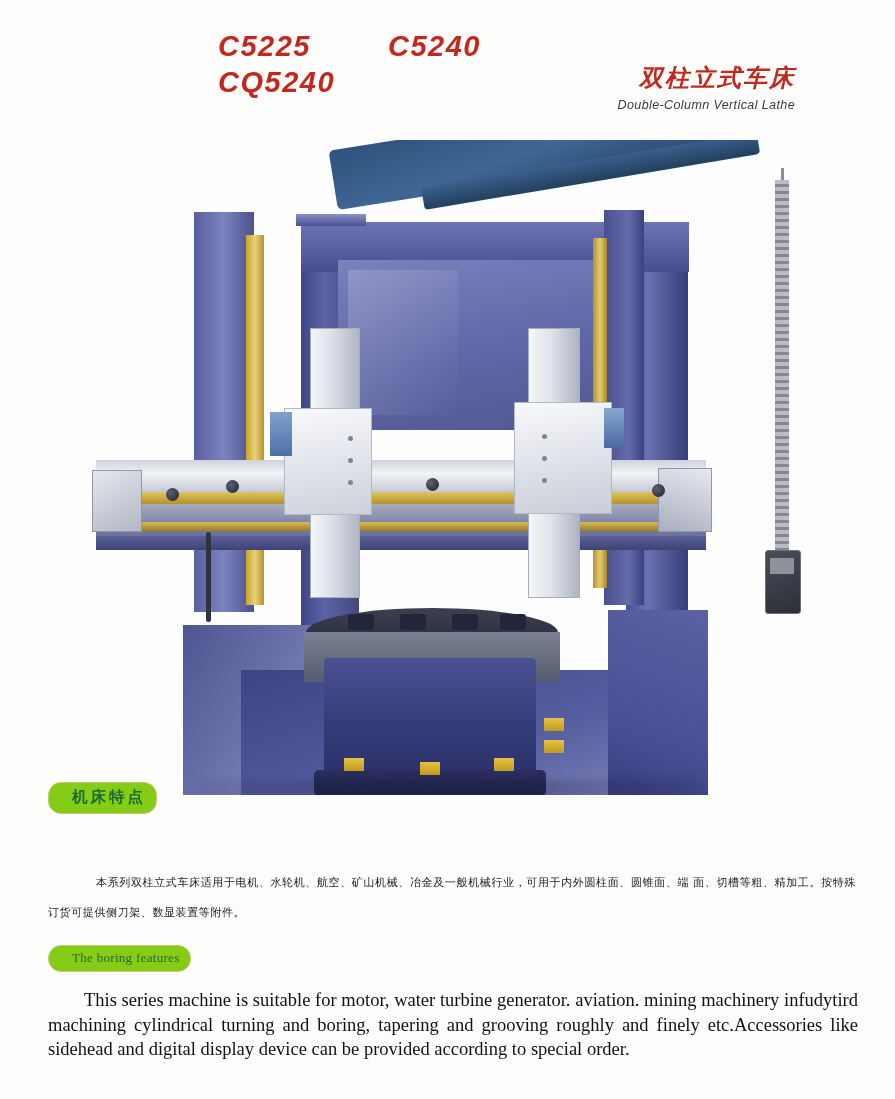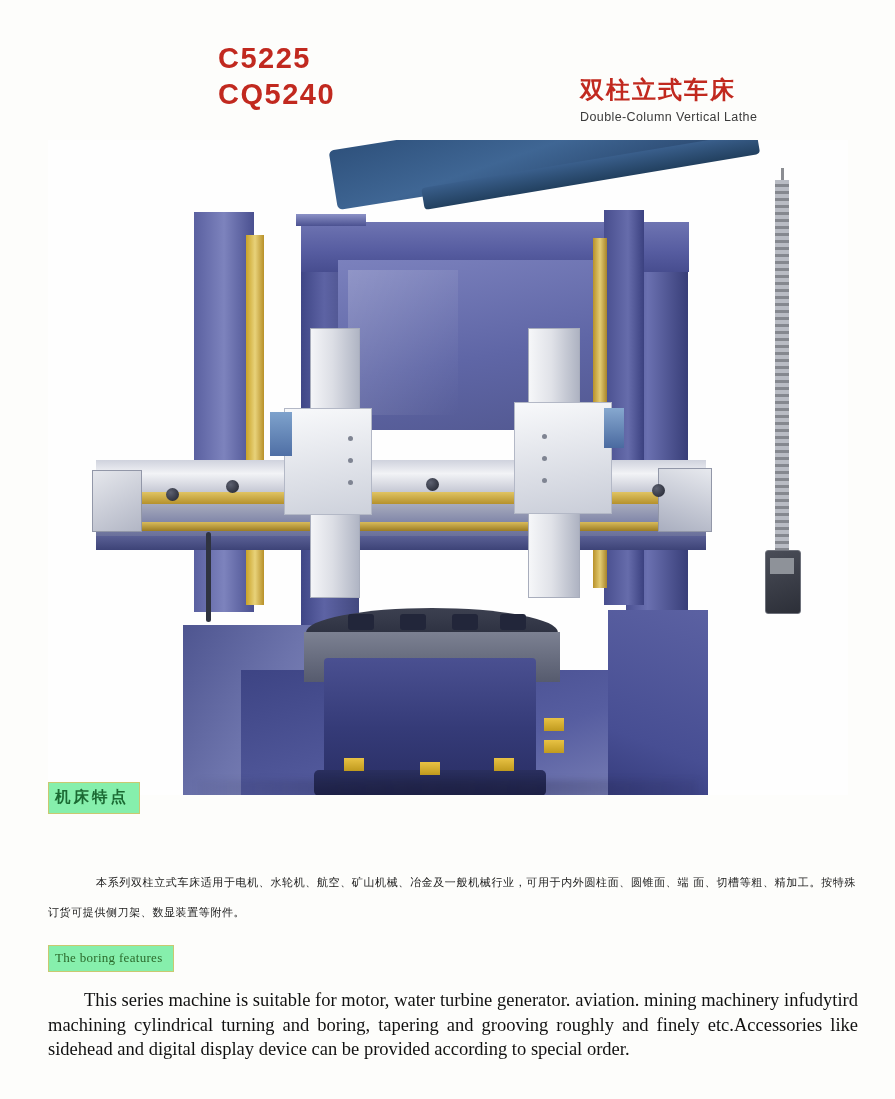--- a/index.html
+++ b/index.html
@@ -11,23 +11,24 @@
     width: 895px;
     height: 1099px;
     position: relative;
     font-family: "Liberation Serif", serif;
     overflow: hidden;
   }
 
   
   .header {
     position: absolute;
-    left: 0; top: 12px;
+    left: 0; top: 0;
     width: 788px;
     height: 145px;
+    font-style: italic;
   }
   .model-grid {
     position: absolute;
     left: 218px; top: 28px;
     width: 340px;
   }
   .model-row {
     display: flex;
     height: 36px;
     align-items: center;
@@ -37,21 +38,21 @@
     color: #c1291f;
     font-family: "Liberation Sans", sans-serif;
     font-weight: bold;
     font-size: 29px;
     letter-spacing: 1.5px;
   }
   .title-block {
     position: absolute;
     left: 580px; top: 62px;
     width: 215px;
-    text-align: left;
+    text-align: right;
   }
   .title-cn {
     color: #c1291f;
     font-family: "DejaVu Sans", sans-serif;
     font-weight: bold;
     font-size: 24px;
     letter-spacing: 2px;
     white-space: nowrap;
   }
   .title-en {
@@ -340,24 +341,24 @@
   .m-screw {
     position: absolute;
     width: 5px; height: 5px;
     border-radius: 50%;
     background: #7f8492;
   }
 
   
   .badge {
     position: absolute;
-    padding: 4px 10px 5px 6px;
-    background: #86efac;
+    padding: 4px 10px 5px 23px;
+    background: #84cc16;
     border: 1px solid #c9c970;
-    border-radius: 0;
+    border-radius: 13px;
     white-space: nowrap;
   }
   .badge-cn {
     left: 48px; top: 782px;
     color: #1b6a33;
     font-family: "DejaVu Sans", sans-serif;
     font-weight: bold;
     font-size: 15.5px;
     letter-spacing: 3px;
   }
@@ -397,20 +398,21 @@
   }
 </style>
 </head>
 <body>
 
 <div class="header">
 
   <div class="model-grid">
     <div class="model-row">
       <div class="model-cell">C5225</div>
+      <div class="model-cell">C5240</div>
     </div>
     <div class="model-row">
       <div class="model-cell">CQ5240</div>
     </div>
   </div>
 
   <div class="title-block">
     <div class="title-cn">双柱立式车床</div>
     <div class="title-en">Double-Column Vertical Lathe</div>
   </div>

